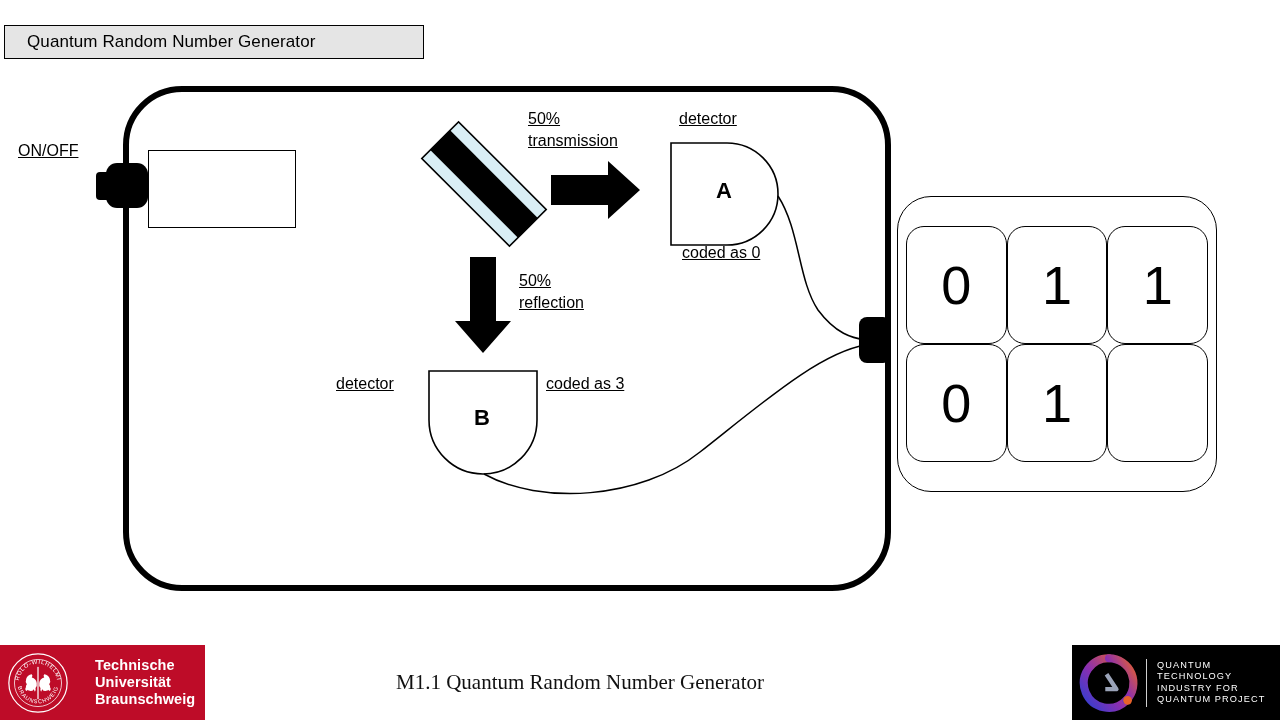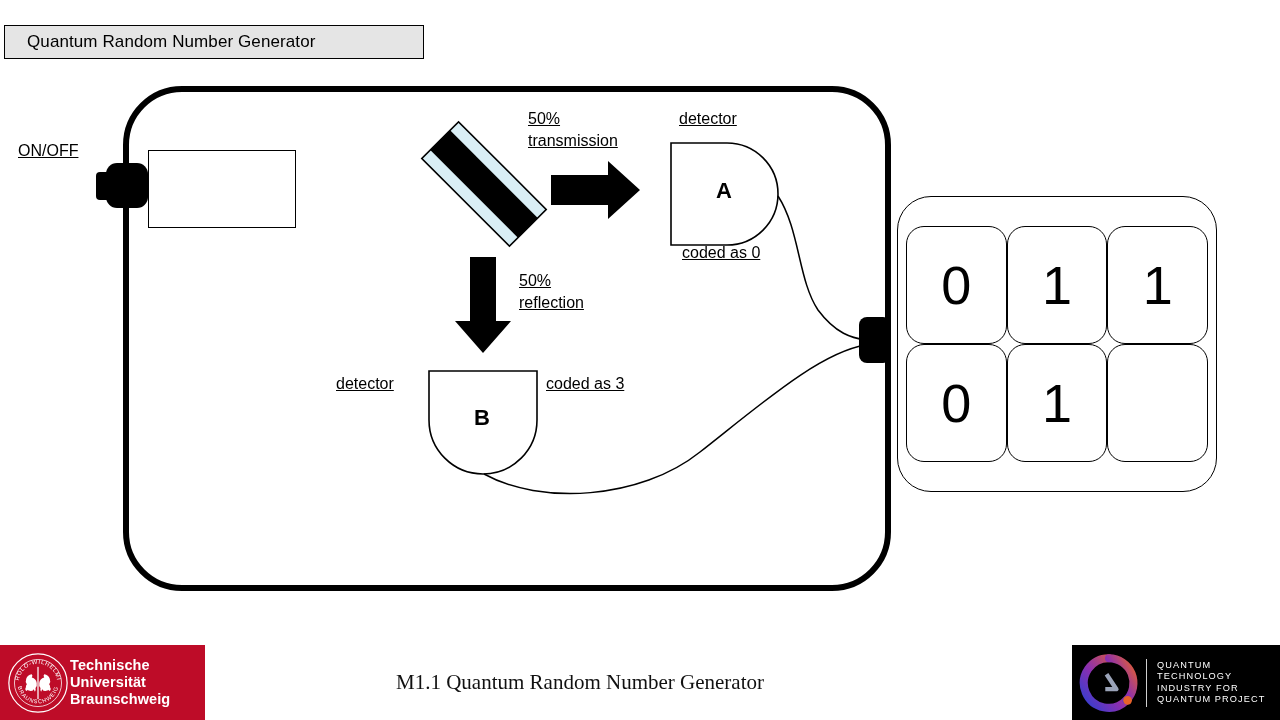--- a/index.html
+++ b/index.html
@@ -61,21 +61,21 @@
     font-family:"Liberation Serif","DejaVu Serif",serif;font-size:21px;color:#111;
   }
 
   
   .tu-logo{
     position:absolute;left:0;top:645px;width:205px;height:75px;
     background:#be0c28;display:flex;align-items:center;box-sizing:border-box;
   }
   .tu-seal{width:62px;height:62px;margin-left:7px;flex:0 0 auto;}
   .tu-words{
-    margin-left:1px;color:#fff;font-weight:bold;font-size:14.5px;line-height:17px;
+    margin-left:26px;color:#fff;font-weight:bold;font-size:14.5px;line-height:17px;
     font-family:"Liberation Sans","DejaVu Sans",sans-serif;letter-spacing:.1px;
   }
 
   
   .qti-logo{
     position:absolute;left:1072px;top:645px;width:248px;height:75px;
     background:#000;display:flex;align-items:center;box-sizing:border-box;
   }
   .qti-mark{width:62px;height:62px;margin-left:6px;flex:0 0 auto;}
   .qti-divider{width:1px;height:48px;background:#cfcfcf;margin-left:6px;flex:0 0 auto;}

